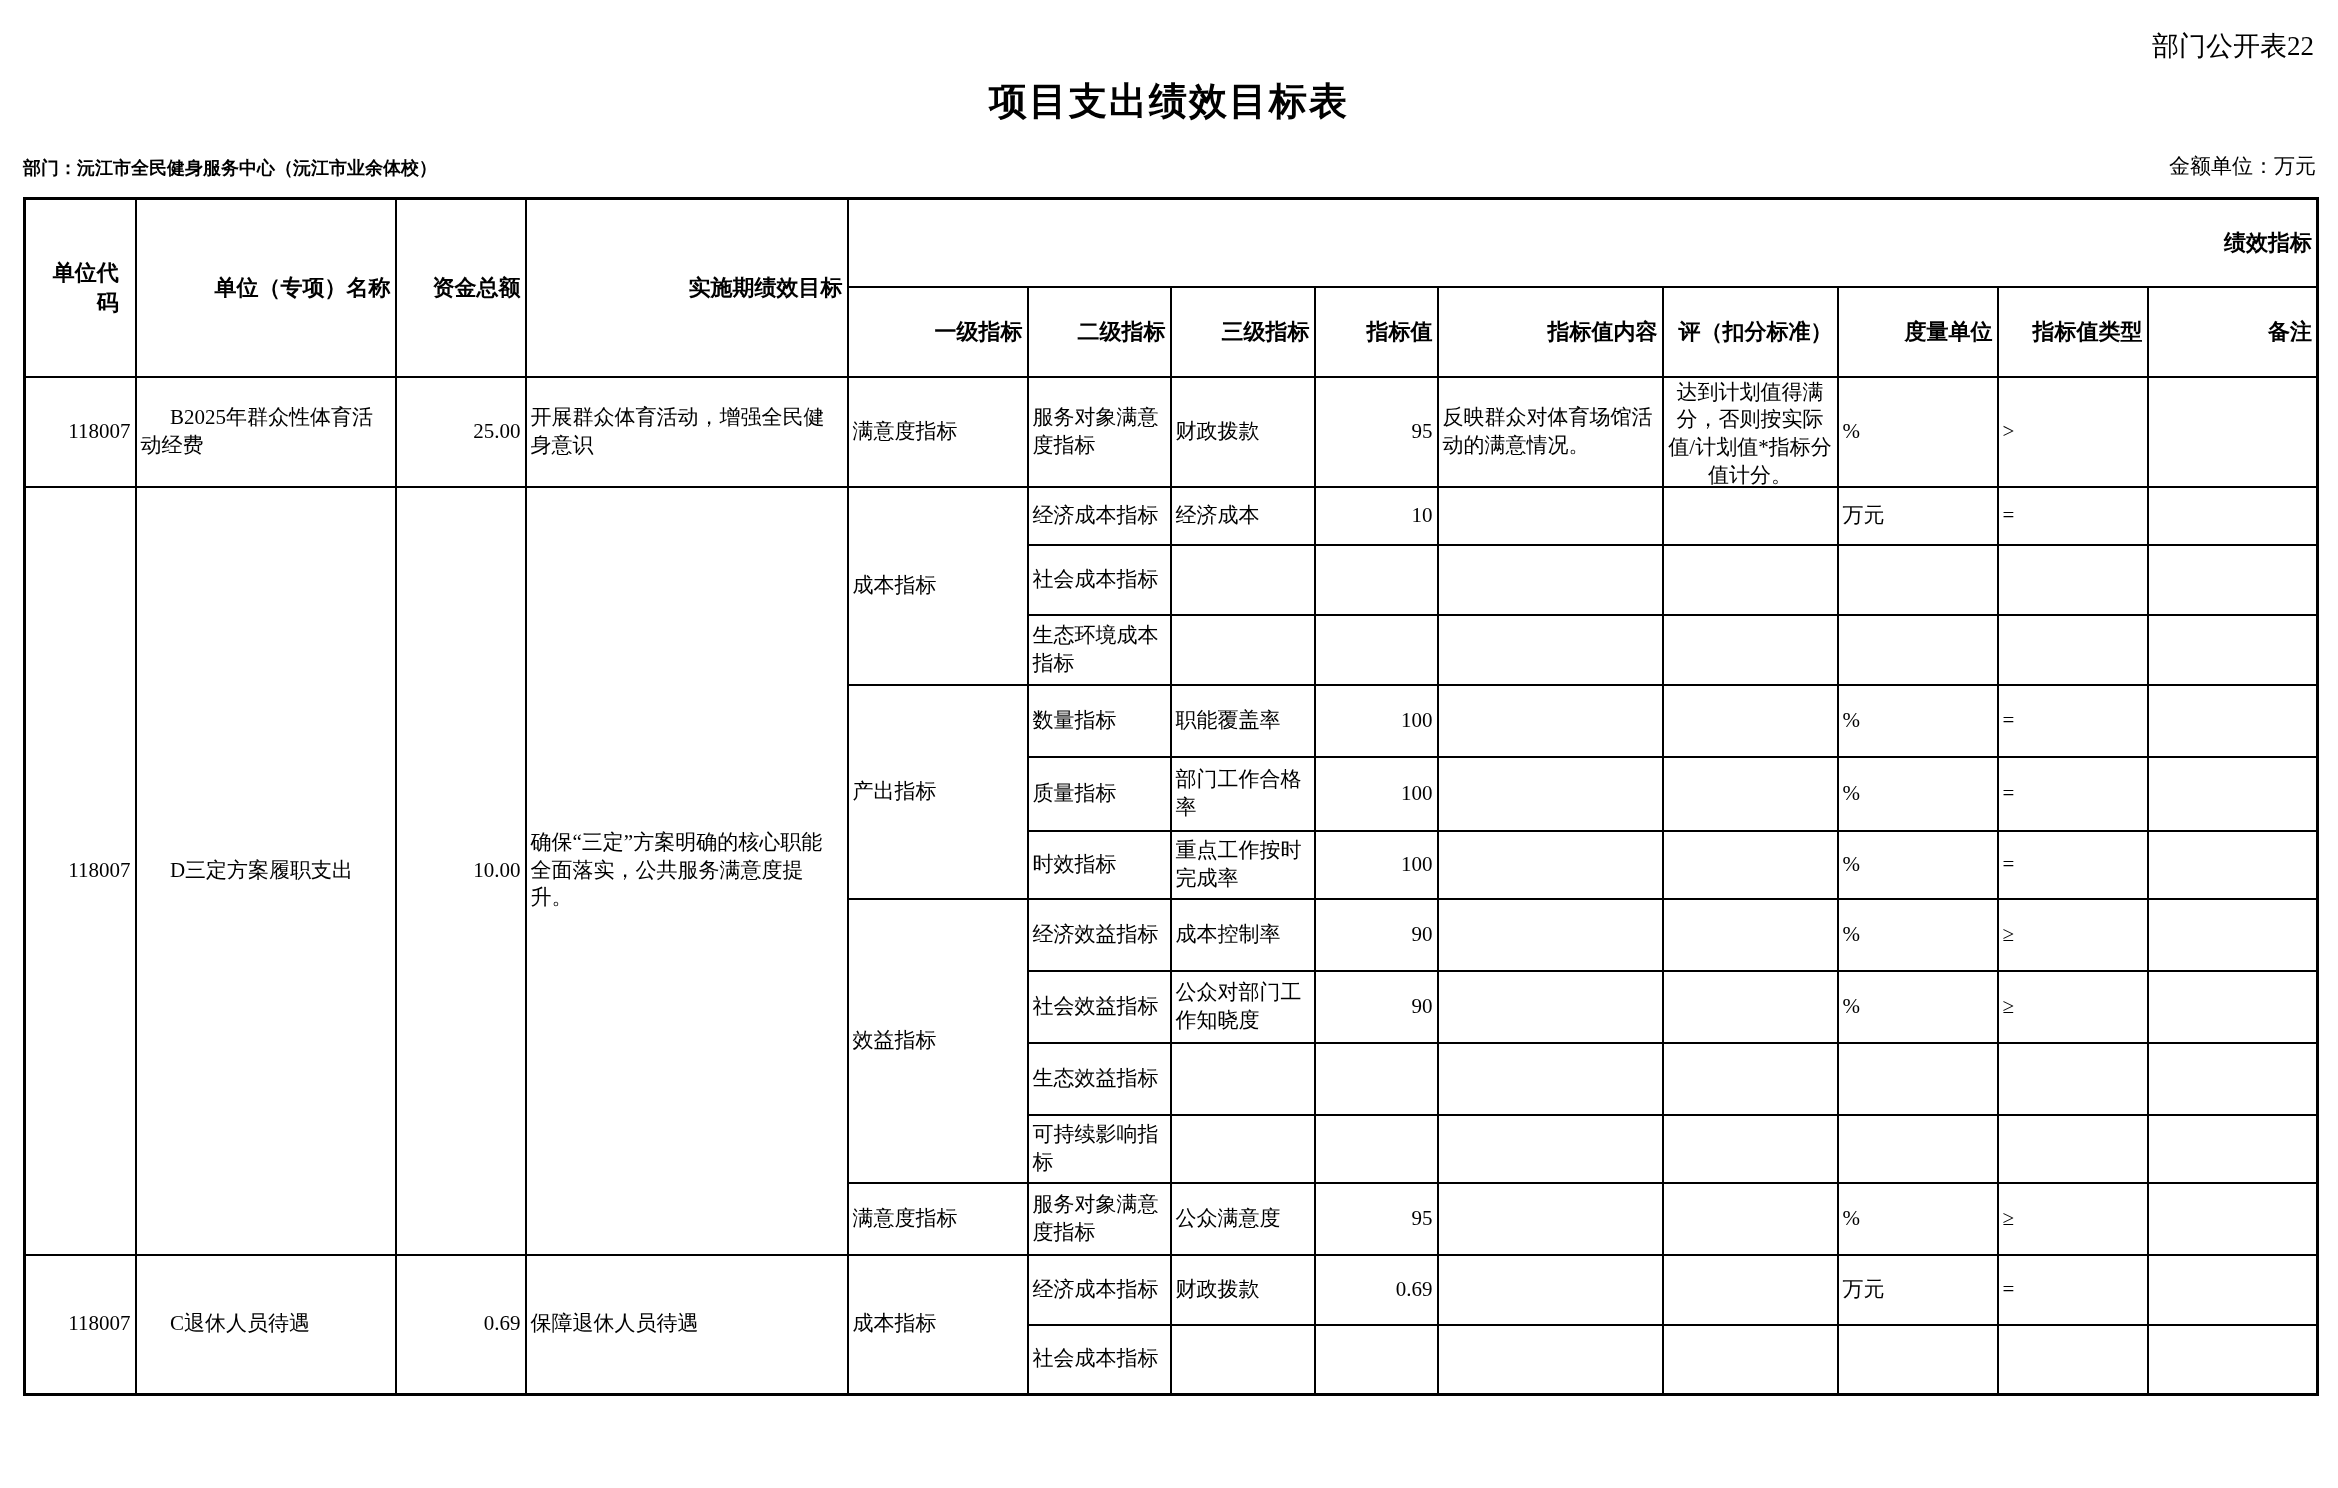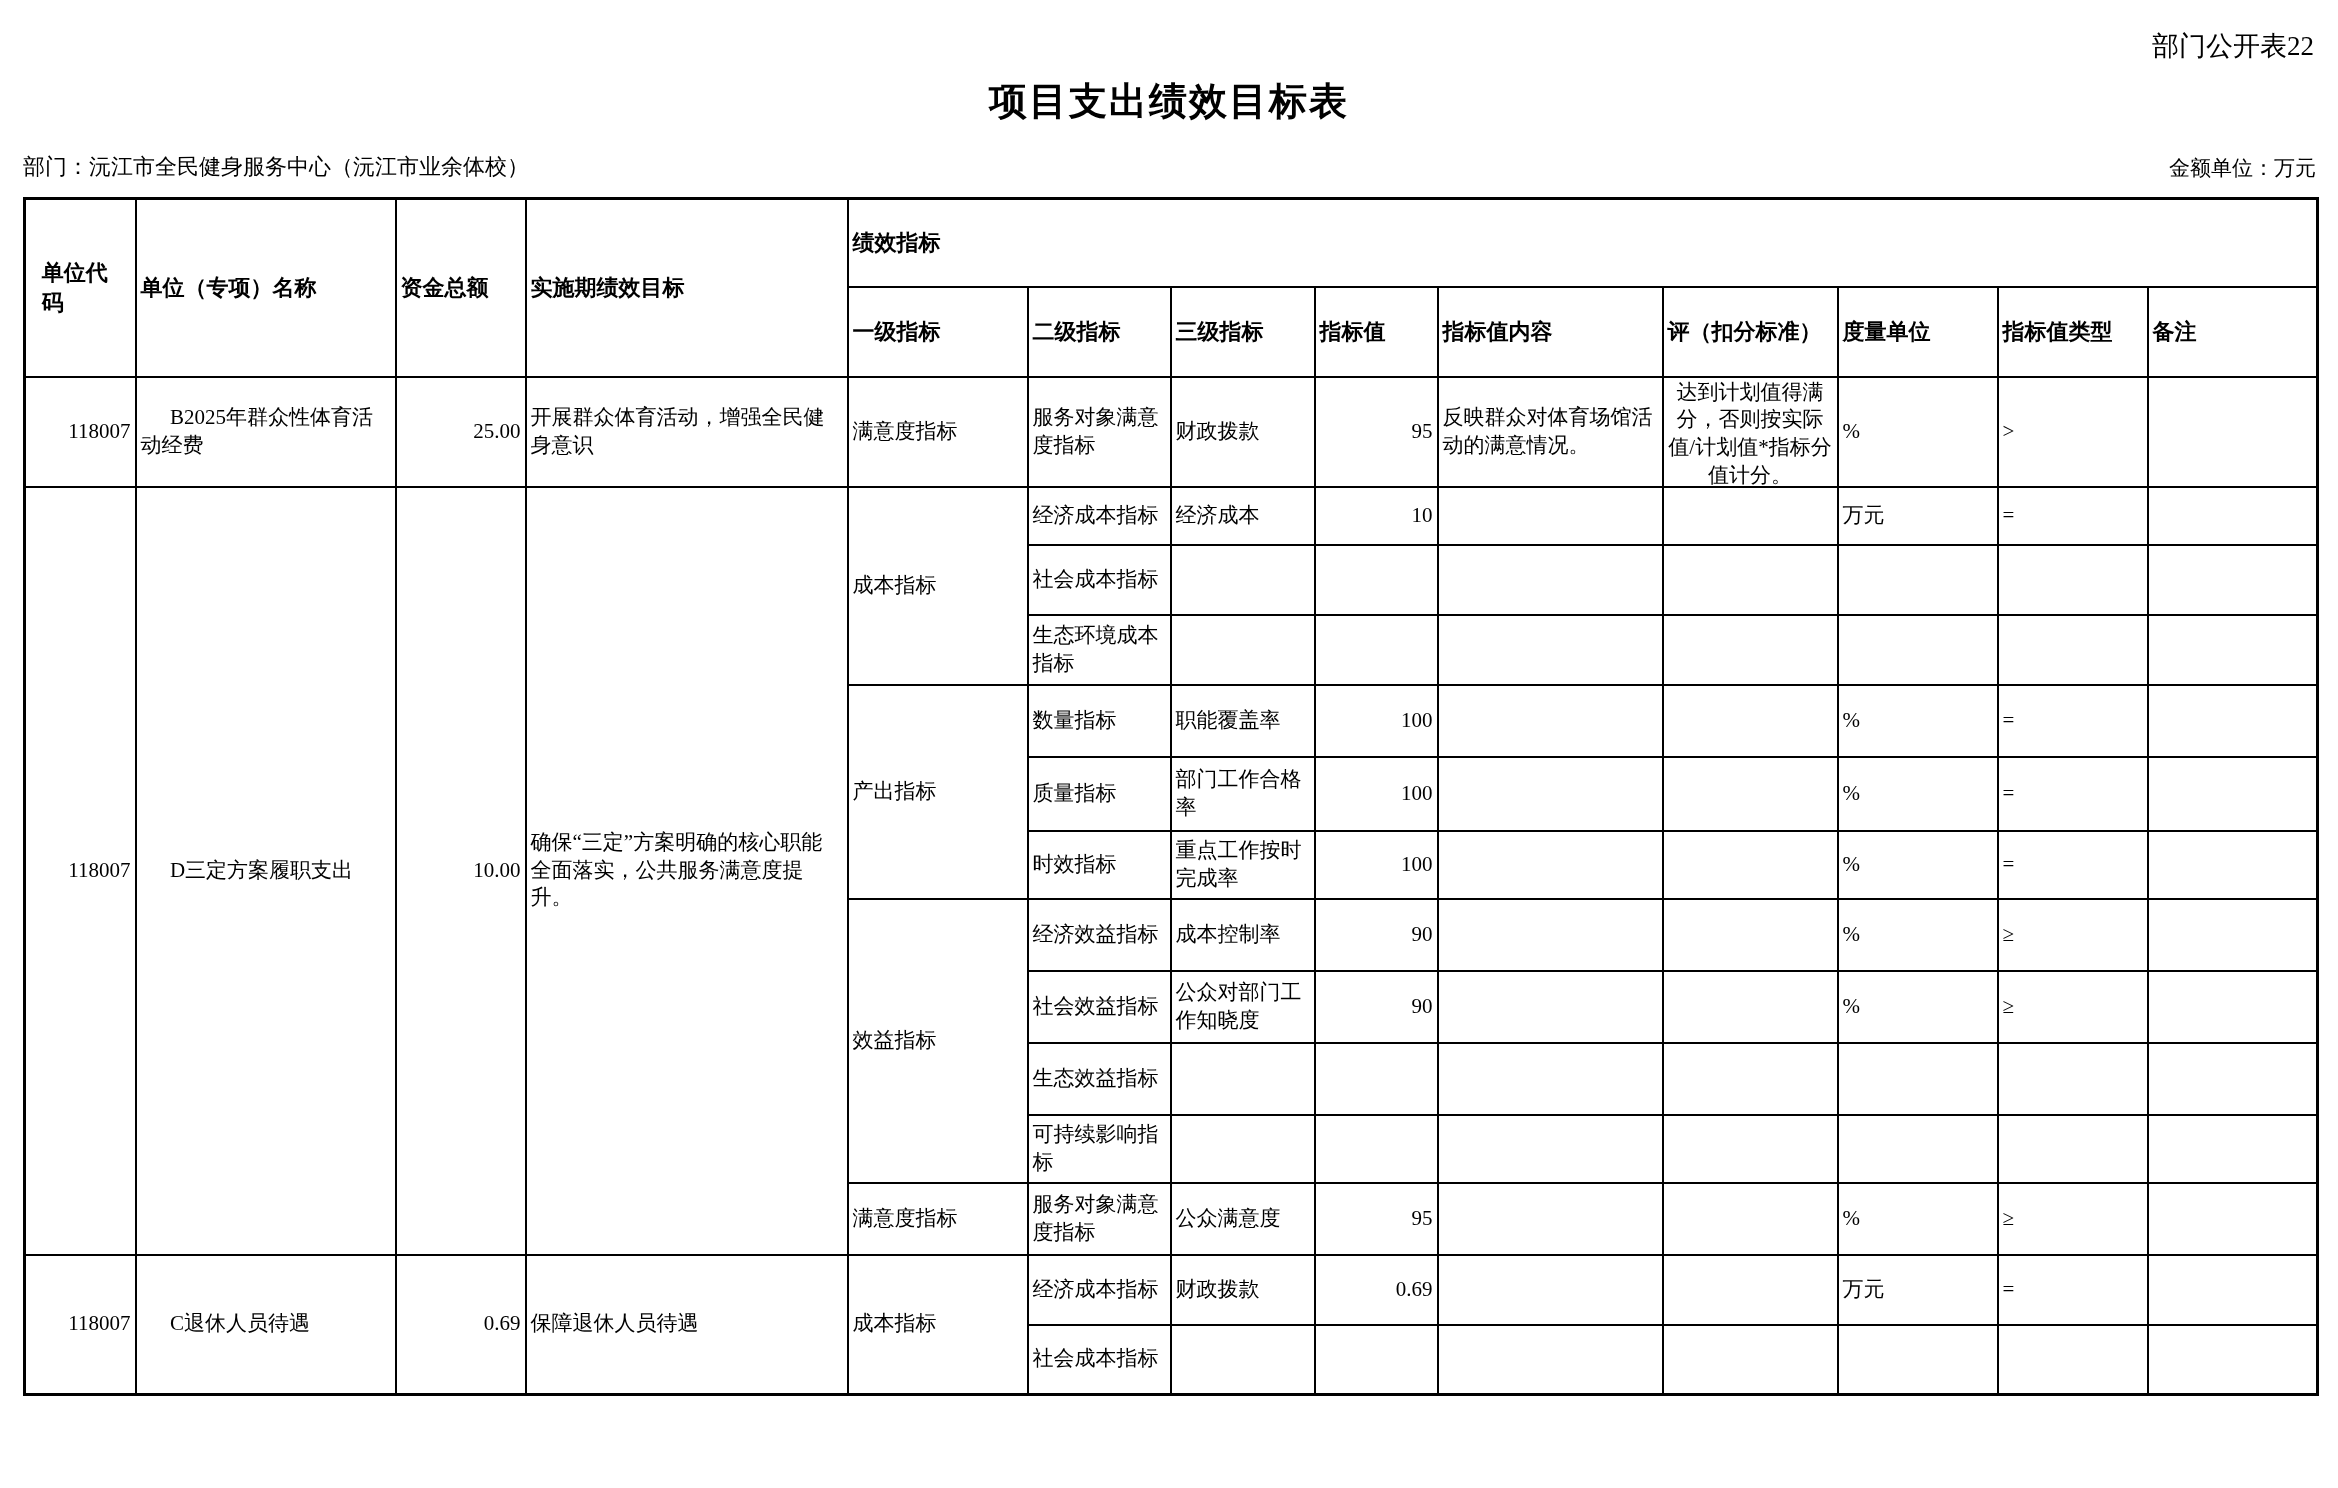--- a/index.html
+++ b/index.html
@@ -6,27 +6,27 @@
   body {
     width:2338px; height:1488px; background:#ffffff; color:#000;
     font-family:"Liberation Serif","DejaVu Serif",serif;
     position:relative; overflow:hidden;
   }
   .sheet-label { position:absolute; top:28px; right:24px; font-size:27px; }
   .page-title { position:absolute; top:76px; left:0; width:100%; text-align:center;
     font-size:38px; font-weight:bold; letter-spacing:2px; }
   .meta-row { position:absolute; top:152px; left:23px; width:2293px;
     display:flex; justify-content:space-between; align-items:flex-end; }
-  .dept-label { font-size:22px; font-weight:normal; }
+  .dept-label { font-size:18px; font-weight:bold; }
   .amount-unit { font-size:21px; }
 
   table.perf { position:absolute; top:197px; left:23px; border-collapse:collapse;
     table-layout:fixed; width:2293px; border:3px solid #000; }
   .perf th, .perf td { border:2px solid #000; padding:1px 4px; overflow:hidden; }
-  .perf th { font-size:22px; font-weight:bold; text-align:left; vertical-align:middle; line-height:1.35; }
+  .perf th { font-size:22px; font-weight:bold; text-align:right; vertical-align:middle; line-height:1.35; }
   .perf td { font-size:21px; line-height:1.32; text-align:left; vertical-align:middle; word-break:break-all; }
   .perf td.num { text-align:right;margin-top:32px; }
   .perf td.name { text-indent:1.4em; }
   .perf td.top { vertical-align:top; }
   .clip { max-height:106px; overflow:hidden;text-align:center; }
   .hdr-narrow { width:3.5em; margin:0 auto; }
   tr.h1 { height:88px; } tr.h2 { height:90px; }
 </style>
 </head>
 <body>

